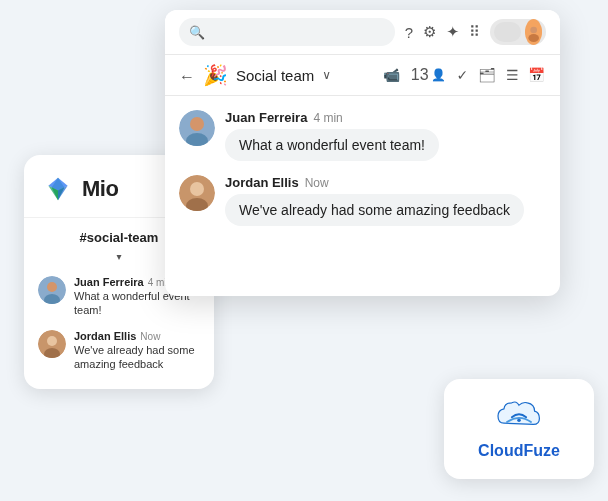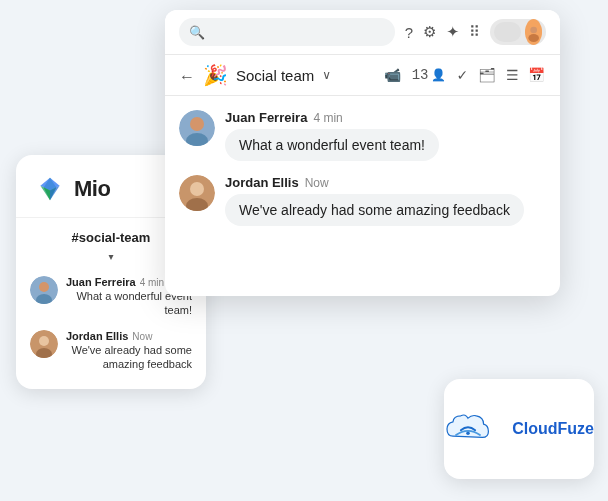--- a/index.html
+++ b/index.html
@@ -9,29 +9,28 @@
       height: 501px;
       background: #f0f4f8;
       font-family: 'Google Sans', Arial, sans-serif;
       overflow: hidden;
       position: relative;
     }
 
     
     .mio-card {
       position: absolute;
-      left: 16px;
+      left: 24px;
       top: 155px;
       width: 190px;
       background: #fff;
       border-radius: 16px;
       box-shadow: 0 4px 20px rgba(0,0,0,0.12);
       padding: 0 0 12px 0;
       z-index: 2;
-      text-align: right;
     }
 
     .mio-logo-area {
       padding: 18px 18px 12px 18px;
       border-bottom: 1px solid #f0f0f0;
       display: flex;
       align-items: center;
       gap: 8px;
     }
 
@@ -287,23 +286,23 @@
     .cloudfuze-card {
       position: absolute;
       right: 14px;
       bottom: 22px;
       width: 150px;
       height: 100px;
       background: #fff;
       border-radius: 16px;
       box-shadow: 0 4px 20px rgba(0,0,0,0.12);
       display: flex;
-      flex-direction: row;
-      align-items: center;
-      justify-content: space-between;
+      flex-direction: column;
+      align-items: center;
+      justify-content: center;
       gap: 8px;
       z-index: 2;
     }
 
     .cloudfuze-logo {
       display: flex;
       align-items: center;
       gap: 6px;
     }
 
@@ -397,21 +396,21 @@
   <div class="chat-channel-bar">
     <span class="chat-back-btn">←</span>
     <span class="channel-emoji">🎉</span>
     <span class="channel-title">Social team</span>
     <span class="channel-chevron">∨</span>
     <div class="channel-actions">
 
       <span class="chan-icon">📹</span>
 
       <span class="chan-badge">
-        <span style="font-size:14px;color:#555;font-family:Liberation Mono, monospace;">13</span>
+        <span style="font-size:16px;color:#555;">13</span>
         <span>👤</span>
       </span>
       <span class="chan-icon">✓</span>
       <span class="chan-icon">🗂</span>
       <span class="chan-icon">☰</span>
       <span class="chan-icon">📅</span>
     </div>
   </div>
 
   <div class="chat-messages">

